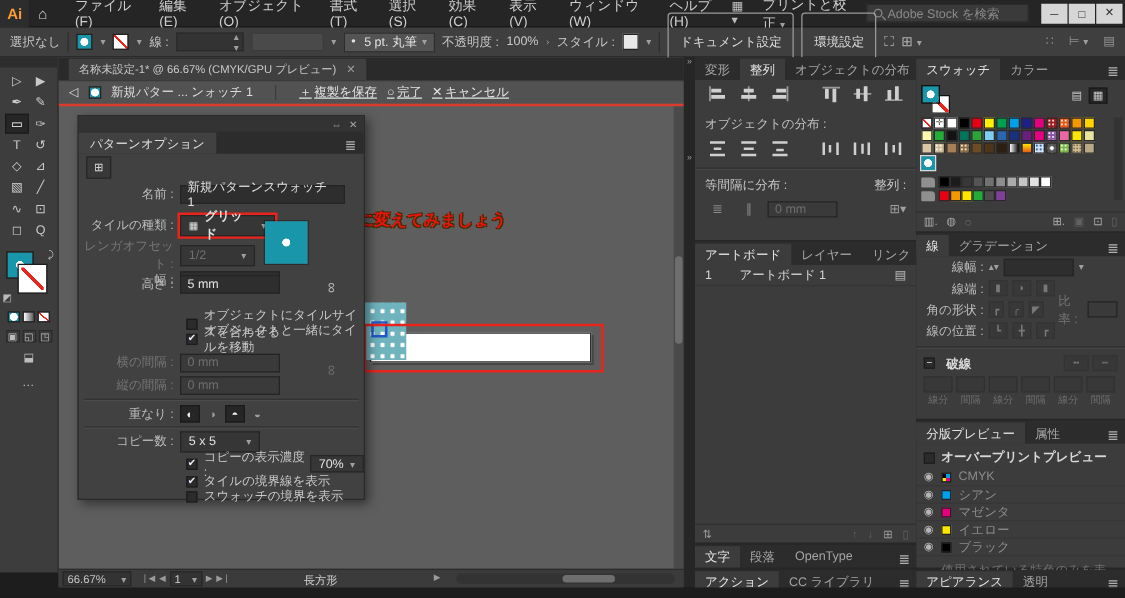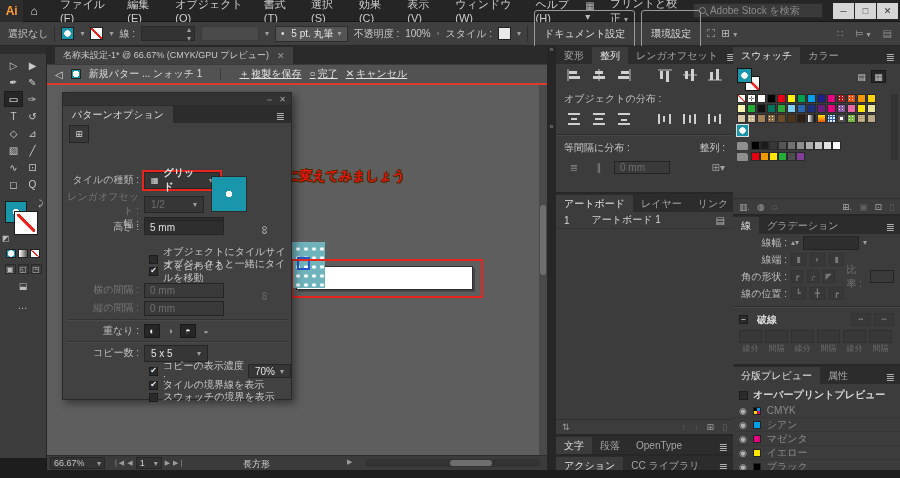--- a/index.html
+++ b/index.html
@@ -334,20 +334,26 @@
       <span>⇔</span>
       <span>✕</span>
     </div>
     <div class="po-tabs">
       <span class="po-tab">パターンオプション</span>
       <span class="po-menu">≣</span>
     </div>
     <div class="po-body">
       <div class="tileedit">⊞</div>
 
+      <div class="por" style="top:24px">
+        <span class="lbl">名前 :</span>
+        <span class="fld" style="width:132px">
+            <span>新規パターンスウォッチ 1</span>
+          </span>
+      </div>
       <div class="por" style="top:49px">
         <span class="lbl">タイルの種類 :</span>
         <span class="ddbtn redout" style="width:76px">
           <span style="font-size:8px">▦</span>
           <span style="font-weight:bold">グリッド</span>
           <span class="dd" style="margin-left:auto">▾</span>
         </span>
       </div>
       <div class="por" style="top:73px">
         <span class="lbl dis">レンガオフセット :</span>
@@ -427,21 +433,21 @@
 
   <div class="minitile tealdot"></div>
 
   <div class="dockstrip">»<br><br><br><br><br><br><br><br><br><br><br>»</div>
 
   <div class="col col1">
     <div class="pgroup" style="height:146px">
       <div class="ptabs">
           <span class="ptab">変形</span>
           <span class="ptab active">整列</span>
-          <span class="ptab">レンガオフセット</span>
+          <span class="ptab">オブジェクトの分布</span>
           <span class="pmenu">≣</span>
         </div>
       <div class="iconrow">
           <span class="aibtn">
             <svg width="16" height="14">
               <line x1="2" y1="1" x2="2" y2="13" stroke="#9a9a9a" stroke-width="1.4"></line>
               <rect x="3" y="3" width="8" height="3" fill="#cfcfcf"></rect>
               <rect x="3" y="8" width="11" height="3" fill="#cfcfcf"></rect>
             </svg>
           </span>
@@ -577,21 +583,21 @@
     <div class="pgroup" style="height:16px">
       <div class="ptabs">
           <span class="ptab active">アクション</span>
           <span class="ptab">CC ライブラリ</span>
           <span class="pmenu">≣</span>
         </div>
     </div>
   </div>
 
   <div class="col col2">
-    <div class="pgroup" style="height:168px">
+    <div class="pgroup" style="height:139px">
       <div class="ptabs">
           <span class="ptab active">スウォッチ</span>
           <span class="ptab">カラー</span>
           <span class="pmenu">≣</span>
         </div>
       <div class="swproxy">
         <span class="f tealdot"></span>
         <span class="s">
             <i></i>
           </span>

